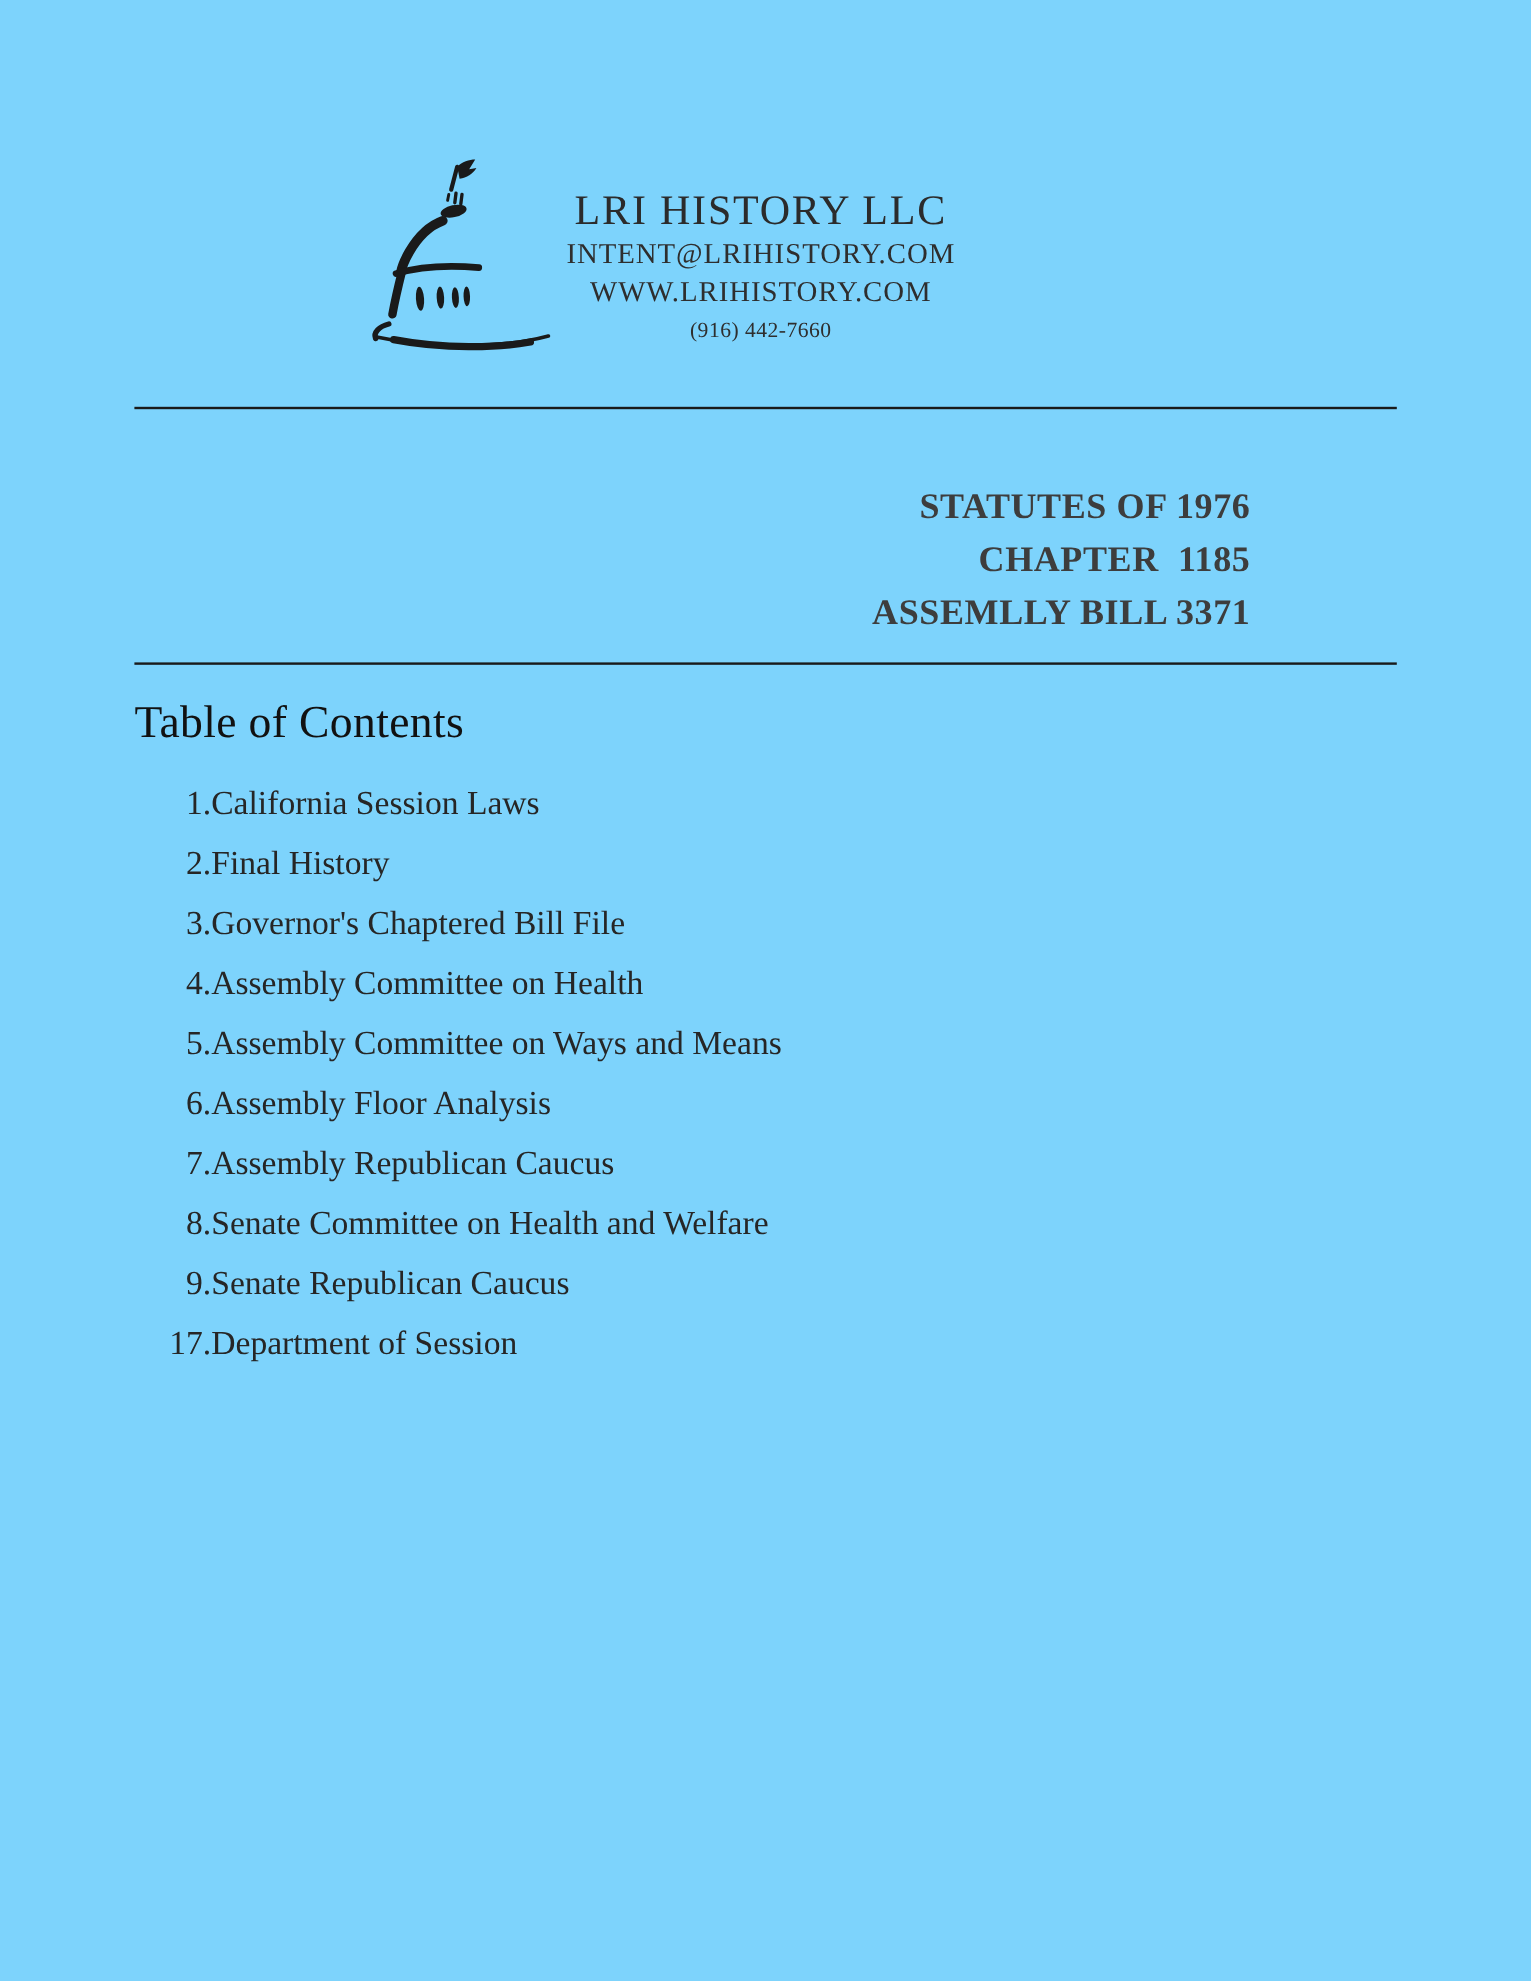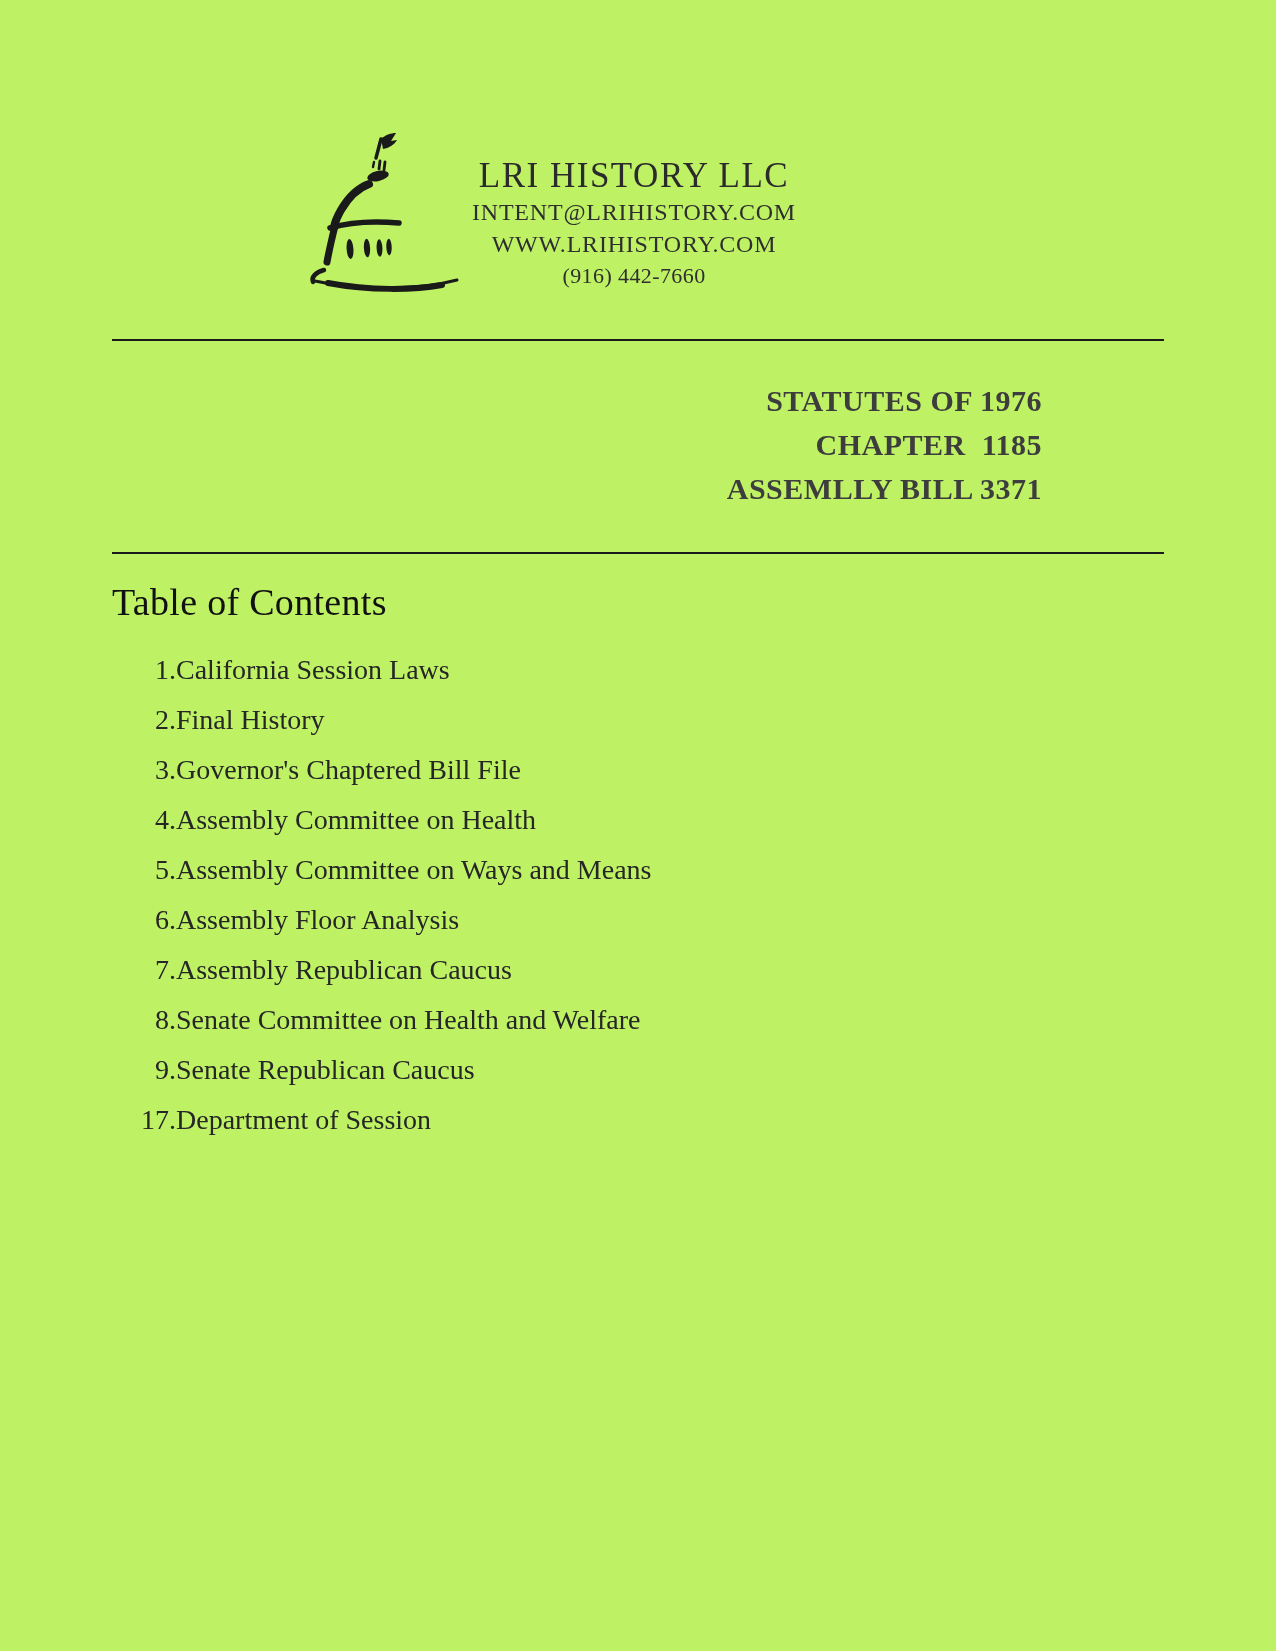--- a/index.html
+++ b/index.html
@@ -1,50 +1,50 @@
 <!DOCTYPE html>
 <html><head>
 <meta charset="utf-8">
 <style>
   html,body{margin:0;padding:0;background:#888;}
   .page{
     position:relative;
     width:1276px;height:1651px;
     margin:0 auto;
-    background:#bef264;
+    background:#7dd3fc;
     font-family:"Liberation Serif","DejaVu Serif",serif;
     overflow:hidden;
   }
   
   .logo{
     position:absolute;left:290px;top:120px;width:180px;height:180px;
   }
   .header-text{
     position:absolute;left:334px;top:156px;width:600px;
     text-align:center;color:#2b2b2b;
   }
   .company-name{
     font-size:35px;line-height:40px;letter-spacing:1.5px;color:#2b2b2b;
   }
   .contact-line{
     font-size:24px;line-height:32px;letter-spacing:0.8px;color:#2e2e2e;
   }
   .phone-line{
-    font-size:22px;line-height:31px;letter-spacing:0.4px;color:#2e2e2e;
+    font-size:18px;line-height:31px;letter-spacing:0.4px;color:#2e2e2e;
   }
   
   .rule{
     position:absolute;left:112px;width:1052px;height:0;
     border-top:2px solid #1a1a1a;
   }
   .rule-top{top:339px;}
   .rule-bottom{top:552px;}
   
   .statutes{
-    position:absolute;right:234px;top:379px;
+    position:absolute;right:234px;top:401px;
     text-align:right;font-weight:bold;color:#3d3d3d;
     font-size:30px;line-height:44px;letter-spacing:0.5px;
   }
   .statutes div{white-space:pre;}
   
   .toc-heading{
     position:absolute;left:112px;top:580px;
     font-size:38px;line-height:44px;font-weight:normal;color:#111111;
     letter-spacing:0.3px;
   }

